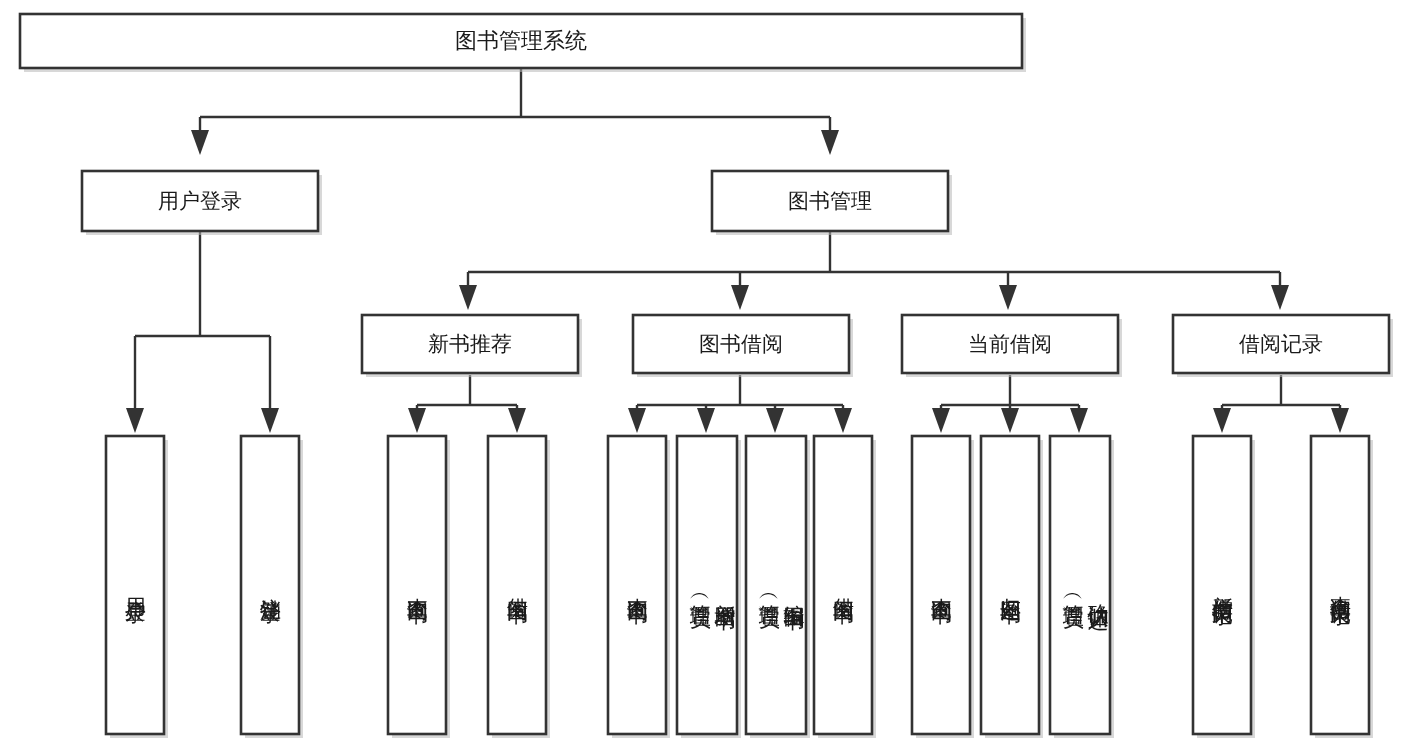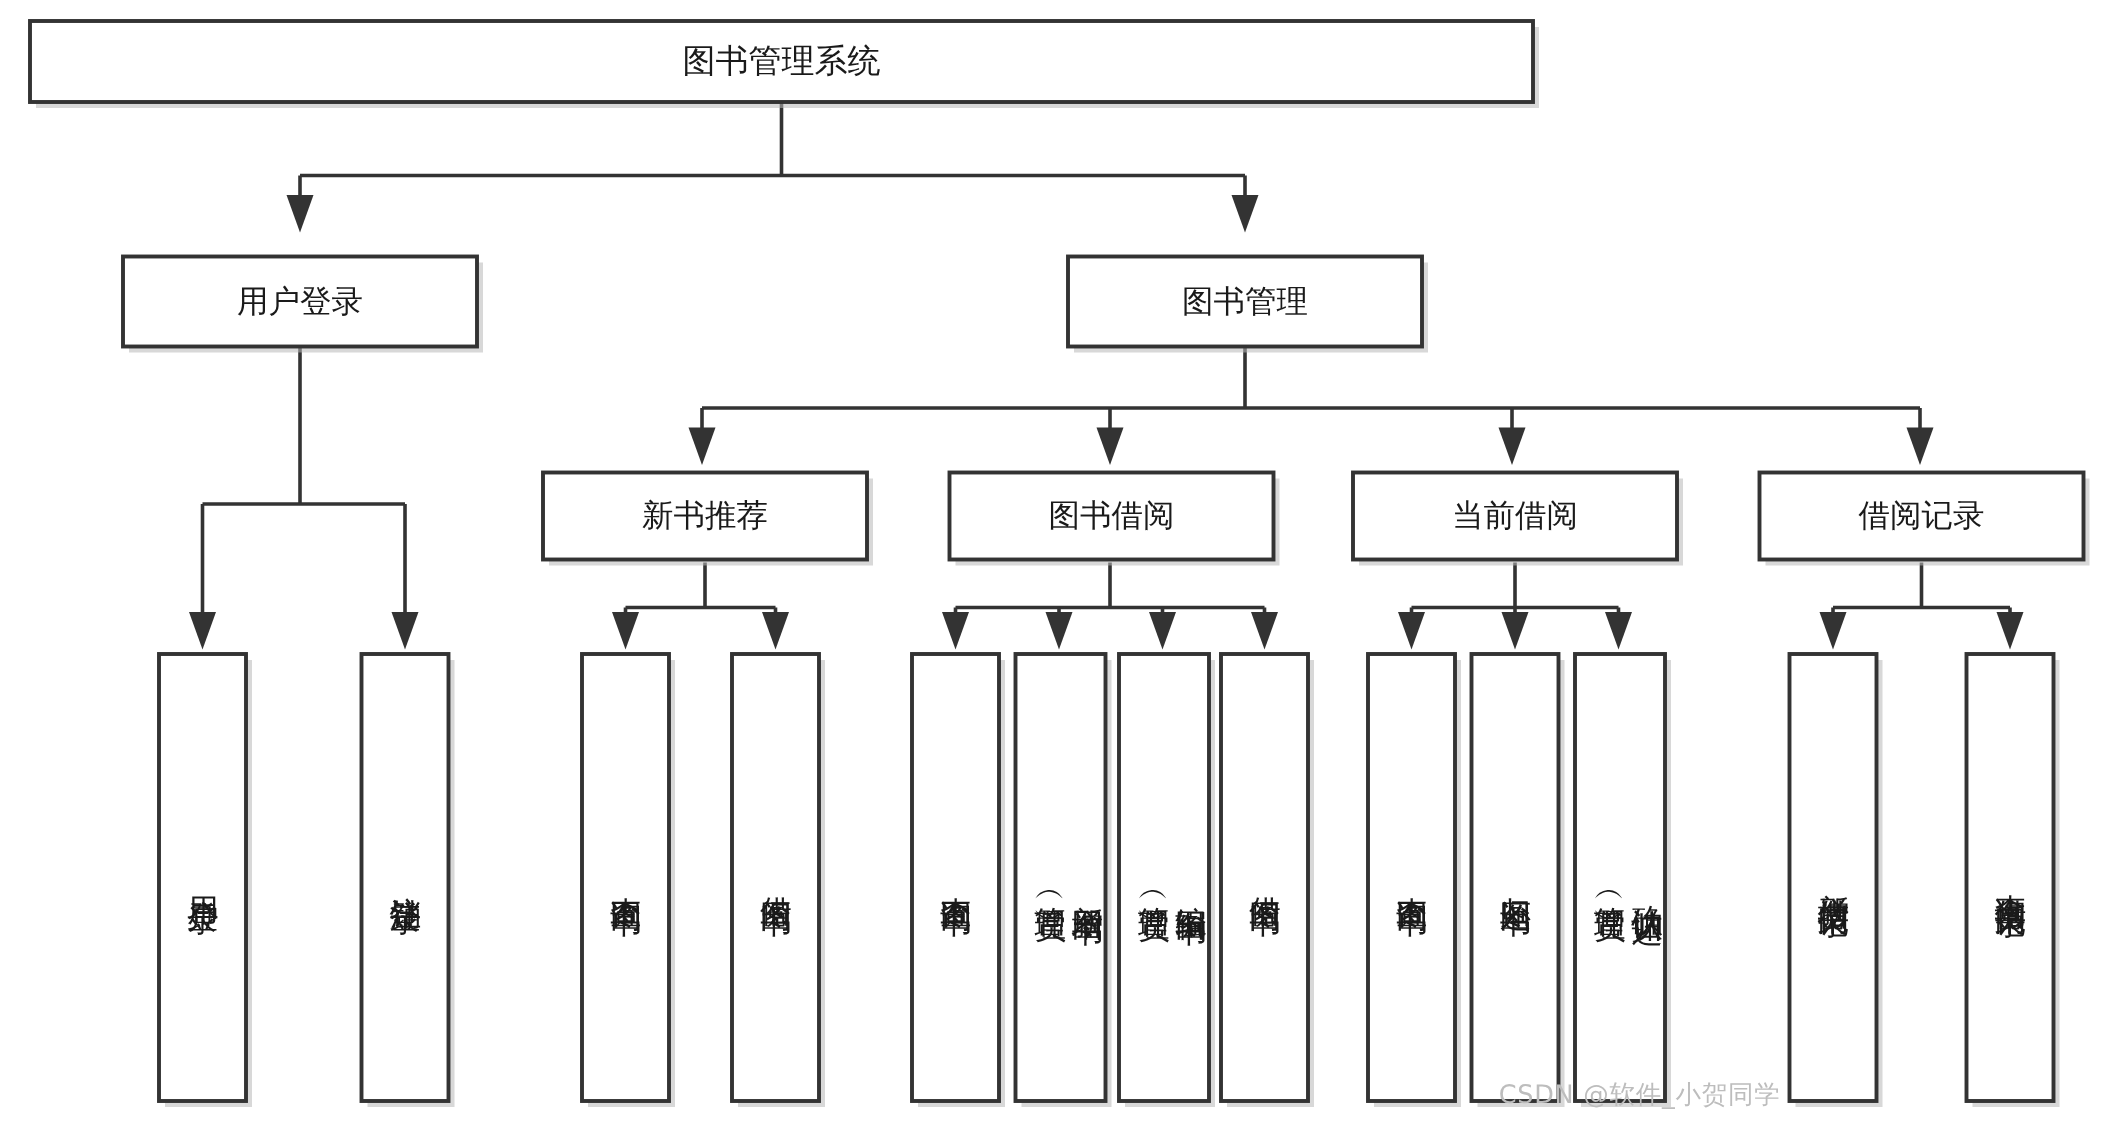--- a/index.html
+++ b/index.html
@@ -260,15 +260,14 @@
   <div class="leaf-label" style="left:814px; top:436px; width:58px; height:298px;">借阅图书</div>
 
   <div class="leaf-label" style="left:912px; top:436px; width:58px; height:298px;">查询图书</div>
   <div class="leaf-label" style="left:981px; top:436px; width:58px; height:298px;">归还图书</div>
   <div class="leaf-label" style="left:1050px; top:436px; width:60px; height:298px; align-items:flex-start; padding-top:6px;">确认归还
 （管理员）</div>
 
   <div class="leaf-label" style="left:1193px; top:436px; width:58px; height:298px;">新增借阅记录</div>
   <div class="leaf-label" style="left:1311px; top:436px; width:58px; height:298px;">查询借阅记录</div>
 
-  <div class="watermark">CSDN @软件_小贺同学</div>
 
 </div>
 
 </body></html>

